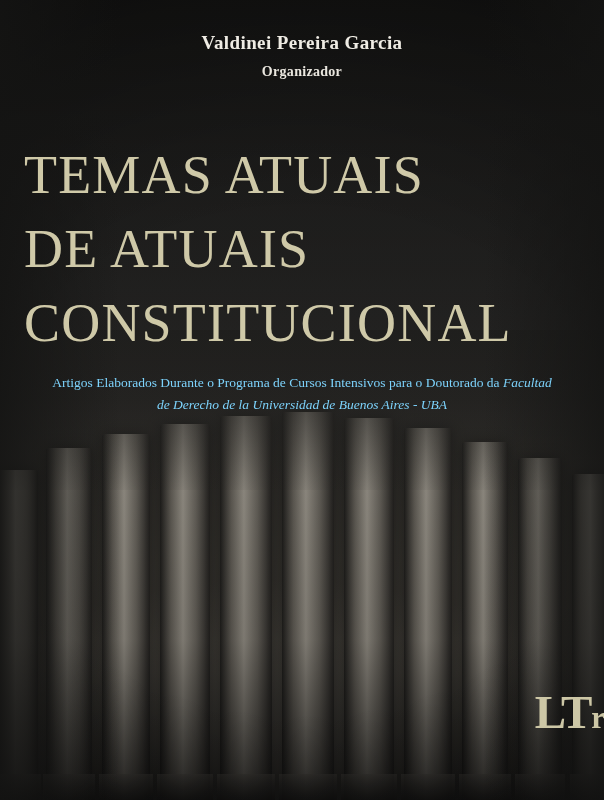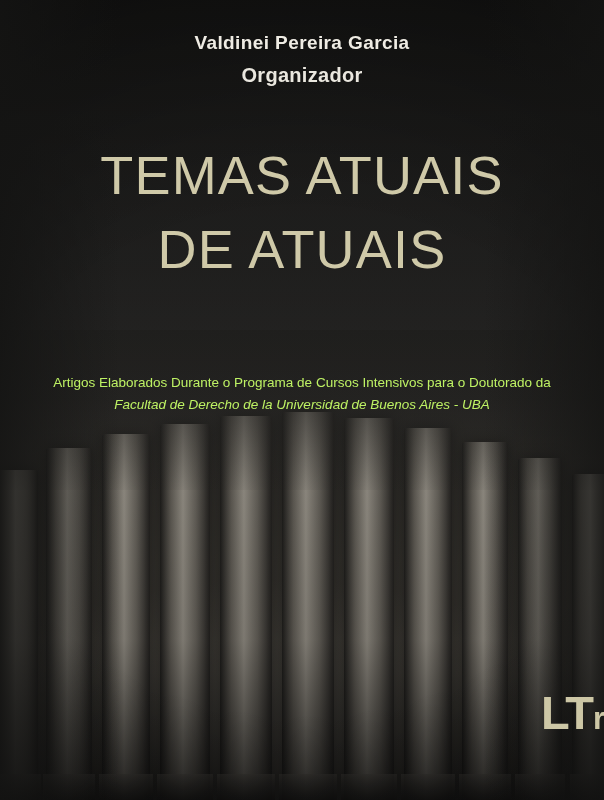--- a/index.html
+++ b/index.html
@@ -86,64 +86,65 @@
     right: 0; top: 0; width: 120px; bottom: 0;
     background: linear-gradient(to left, rgba(20,20,19,0.8), rgba(20,20,19,0));
   }
 
   
   .content {
     position: absolute;
     left: 0; top: 0;
     width: 604px;
     height: 778px;
+    font-family: Liberation Serif, serif;
   }
   .author-block {
     position: absolute;
     left: 0; right: 0;
     top: 32px;
     text-align: center;
   }
   .author {
     font-size: 19px;
     font-weight: bold;
     color: #efece4;
     letter-spacing: 0.4px;
   }
   .role {
     margin-top: 10px;
-    font-size: 20px;
+    font-size: 14px;
     font-weight: bold;
     color: #eae7df;
     letter-spacing: 0.3px;
   }
 
   .title-block {
     position: absolute;
     left: 24px;
     right: 24px;
     top: 138px;
-    text-align: center;
+    text-align: left;
   }
   .title-line {
     font-size: 54px;
     line-height: 74px;
     font-weight: normal;
     color: #cfc9a8;
     letter-spacing: 1.2px;
     white-space: nowrap;
   }
 
   .subtitle-block {
     position: absolute;
     left: 46px;
     right: 46px;
     top: 372px;
     text-align: center;
-    color: #bef264;
+    color: #7dd3fc;
     font-size: 13.5px;
     line-height: 22px;
   }
   .subtitle-block .ital {
     font-style: italic;
   }
 
   
   .logo {
     position: absolute;
@@ -203,20 +204,21 @@
   <div class="content">
 
     <div class="author-block">
       <div class="author">Valdinei Pereira Garcia</div>
       <div class="role">Organizador</div>
     </div>
 
     <div class="title-block">
       <div class="title-line">TEMAS ATUAIS</div>
       <div class="title-line">DE ATUAIS</div>
+      <div class="title-line">CONSTITUCIONAL</div>
     </div>
 
     <div class="subtitle-block">
       <span>Artigos Elaborados Durante o Programa de Cursos Intensivos para o Doutorado da </span><span class="ital">Facultad de Derecho de la Universidad de Buenos Aires - UBA</span>
     </div>
 
     <div class="logo">
       <span class="logo-mark"><span class="lt">LT</span><span class="r">r</span><span class="logo-reg">®</span></span>
     </div>
 

